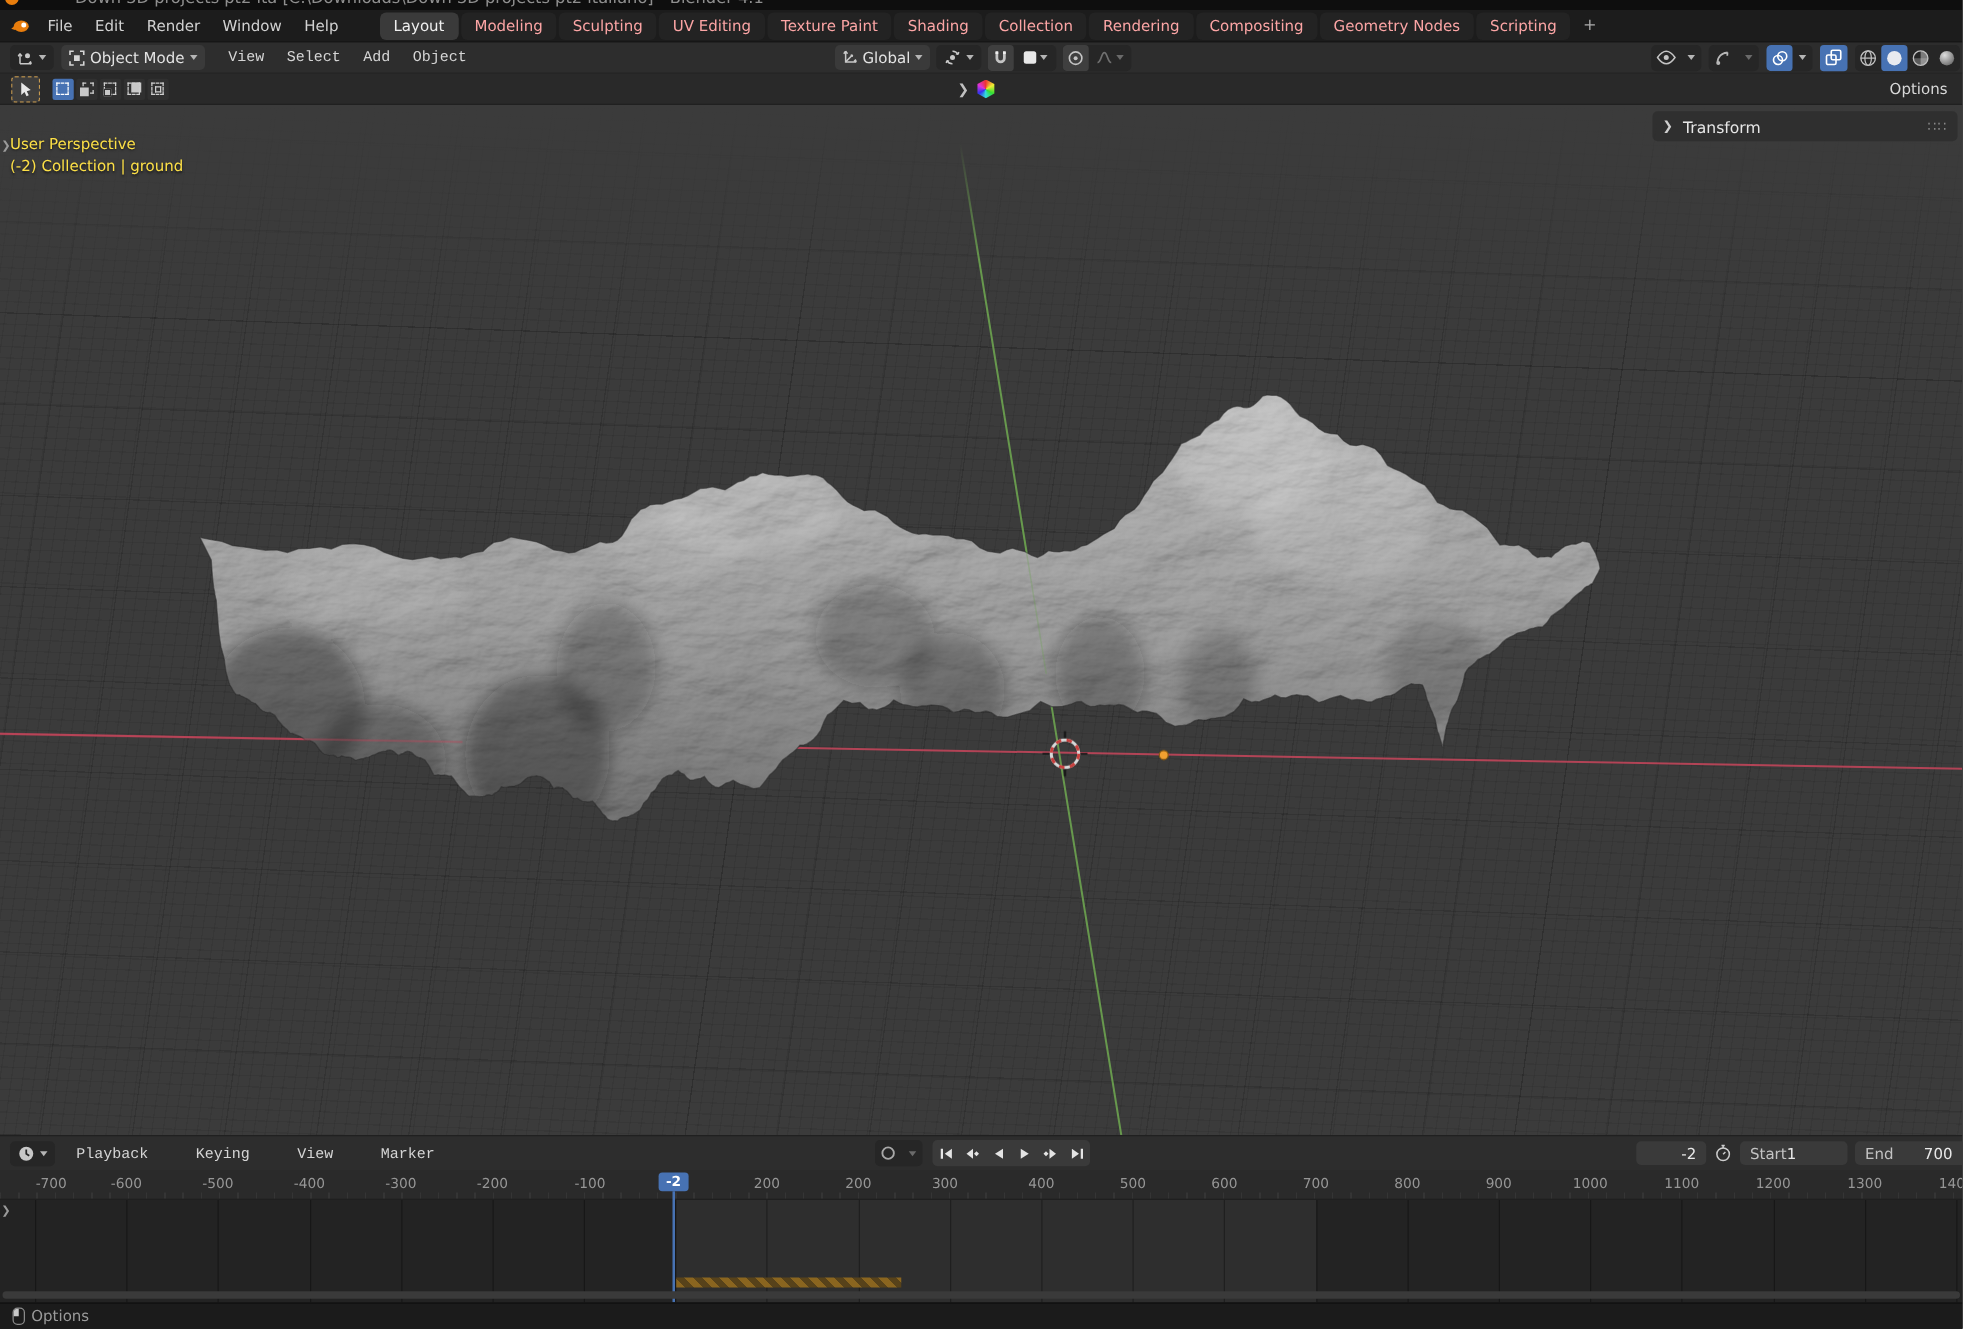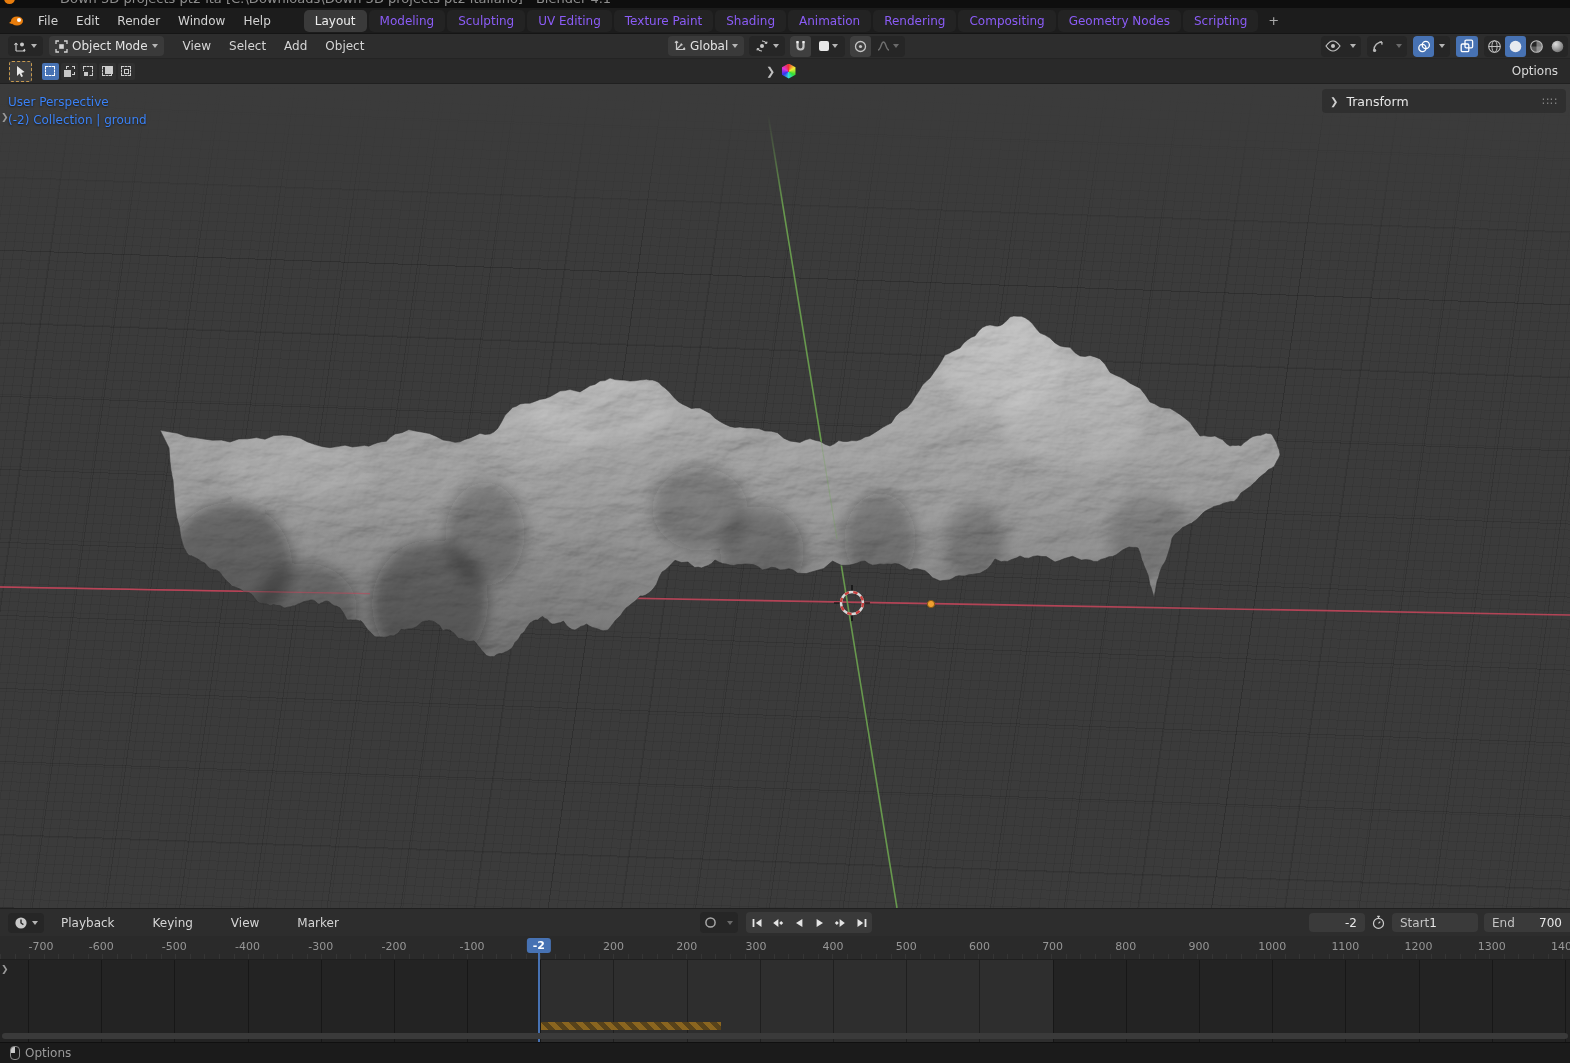--- a/index.html
+++ b/index.html
@@ -11,31 +11,31 @@
 
   
   #titlebar{left:0;top:0;width:1570px;height:8px;background:#0e0e0e;overflow:hidden;}
   #titlebar .ttext{position:absolute;left:60px;top:-9px;font-size:13px;color:#8f8f8f;white-space:nowrap;}
   #titlebar .tlogo{position:absolute;left:4px;top:-7px;width:11px;height:11px;border-radius:50%;background:#e87d0d;}
 
   
   #menubar{left:0;top:8px;width:1570px;height:26px;background:#1c1c1c;display:flex;align-items:center;border-bottom:1px solid #151515;}
   .menu-item{padding:4px 9px;color:#d2d2d2;border-radius:4px;cursor:default;}
   #tabs{display:flex;align-items:center;gap:2px;margin-left:24px;}
-  .tab{padding:4px 11px;border-radius:5px;background:#232323;color:#8b5cf6;white-space:nowrap;}
+  .tab{padding:4px 11px;border-radius:5px;background:#232323;color:#fca5a5;white-space:nowrap;}
   .tab.active{background:#3a3a3a;color:#efefef;}
   .tab-add{padding:3px 8px;color:#aaa;font-size:13px;}
 
   
   #vheader{left:0;top:34px;width:1570px;height:25px;background:#2d2d2d;display:flex;align-items:center;border-bottom:1px solid #242424;}
   .hbtn{display:flex;align-items:center;gap:4px;background:#3a3a3a;border-radius:4px;padding:2px 6px;height:20px;color:#e3e3e3;}
   .hbtn.dark{background:#262626;}
   .caret{width:0;height:0;border-left:3.5px solid transparent;border-right:3.5px solid transparent;border-top:4px solid #b5b5b5;display:inline-block;}
   .caret.dim{border-top-color:#6a6a6a;}
-  .hmenu{padding:3px 9px;color:#d5d5d5;}
+  .hmenu{padding:3px 9px;color:#d5d5d5;font-family:Liberation Mono, monospace;}
   .icon{display:inline-flex;align-items:center;justify-content:center;}
   .seg{display:flex;align-items:center;background:#262626;border-radius:4px;height:21px;overflow:hidden;}
   .seg .cell{display:flex;align-items:center;justify-content:center;width:21px;height:21px;}
   .cell.on{background:#4772b3;border-radius:3px;}
 
   
   #toolrow{left:0;top:59px;width:1570px;height:25px;background:#292929;display:flex;align-items:center;border-bottom:1px solid #202020;}
   #active-tool{width:23px;height:21px;margin-left:9px;background:#3d3d3d;border:1px dashed #c79a50;border-radius:3px;display:flex;align-items:center;justify-content:center;}
   .modetile{width:17px;height:17px;border-radius:2px;background:#303030;position:relative;margin-right:2px;}
   .modetile.blue{background:#4772b3;}
@@ -46,21 +46,21 @@
 
   
   #viewport{left:0;top:84px;width:1570px;height:824px;background-color:#3b3b3b;
     background-image:
       repeating-linear-gradient(2deg, rgba(0,0,0,0.14) 0 1px, transparent 1px 73px),
       repeating-linear-gradient(98deg, rgba(0,0,0,0.14) 0 1px, transparent 1px 73px),
       repeating-linear-gradient(2deg, rgba(0,0,0,0.07) 0 1px, transparent 1px 9px),
       repeating-linear-gradient(98deg, rgba(0,0,0,0.07) 0 1px, transparent 1px 9px);
     overflow:hidden;}
   #grid-fade{left:0;top:84px;width:1570px;height:180px;background:linear-gradient(#3b3b3b,rgba(59,59,59,0));}
-  .vp-text{position:absolute;color:#3b82f6;font-size:12px;text-shadow:0 1px 2px rgba(0,0,0,.6);white-space:nowrap;}
+  .vp-text{position:absolute;color:#fde047;font-size:12px;text-shadow:0 1px 2px rgba(0,0,0,.6);white-space:nowrap;margin-top:13px;}
   .edge-chev{position:absolute;color:#9a9a9a;font-size:9px;}
   #npanel{left:1322px;top:89px;width:244px;height:24px;background:rgba(38,38,38,.55);border-radius:4px;display:flex;align-items:center;padding:0 8px;gap:8px;}
   #npanel .chev{color:#cfcfcf;font-size:10px;}
   #npanel .label{color:#e6e6e6;font-size:12.5px;}
   #npanel .dots{margin-left:auto;color:#8a8a8a;font-size:11px;letter-spacing:1px;}
 
   
   #tlheader{left:0;top:908px;width:1570px;height:28px;background:#2d2d2d;display:flex;align-items:center;border-top:1px solid #202020;}
   #tlruler{left:0;top:936px;width:1570px;height:24px;background:#2a2a2a;border-bottom:1px solid #1f1f1f;
      background-image:repeating-linear-gradient(90deg, rgba(255,255,255,0.05) 0 1px, transparent 1px 14.6px);
@@ -110,21 +110,21 @@
         <span class="menu-item">Window</span>
         <span class="menu-item">Help</span>
       </div>
     <div id="tabs">
         <span class="tab active">Layout</span>
         <span class="tab">Modeling</span>
         <span class="tab">Sculpting</span>
         <span class="tab">UV Editing</span>
         <span class="tab">Texture Paint</span>
         <span class="tab">Shading</span>
-        <span class="tab">Animation</span>
+        <span class="tab">Collection</span>
         <span class="tab">Rendering</span>
         <span class="tab">Compositing</span>
         <span class="tab">Geometry Nodes</span>
         <span class="tab">Scripting</span>
         <span class="tab-add">+</span>
       </div>
   </div>
 
   <div id="vheader" class="abs">
     <div class="hbtn dark" style="margin-left:8px">

